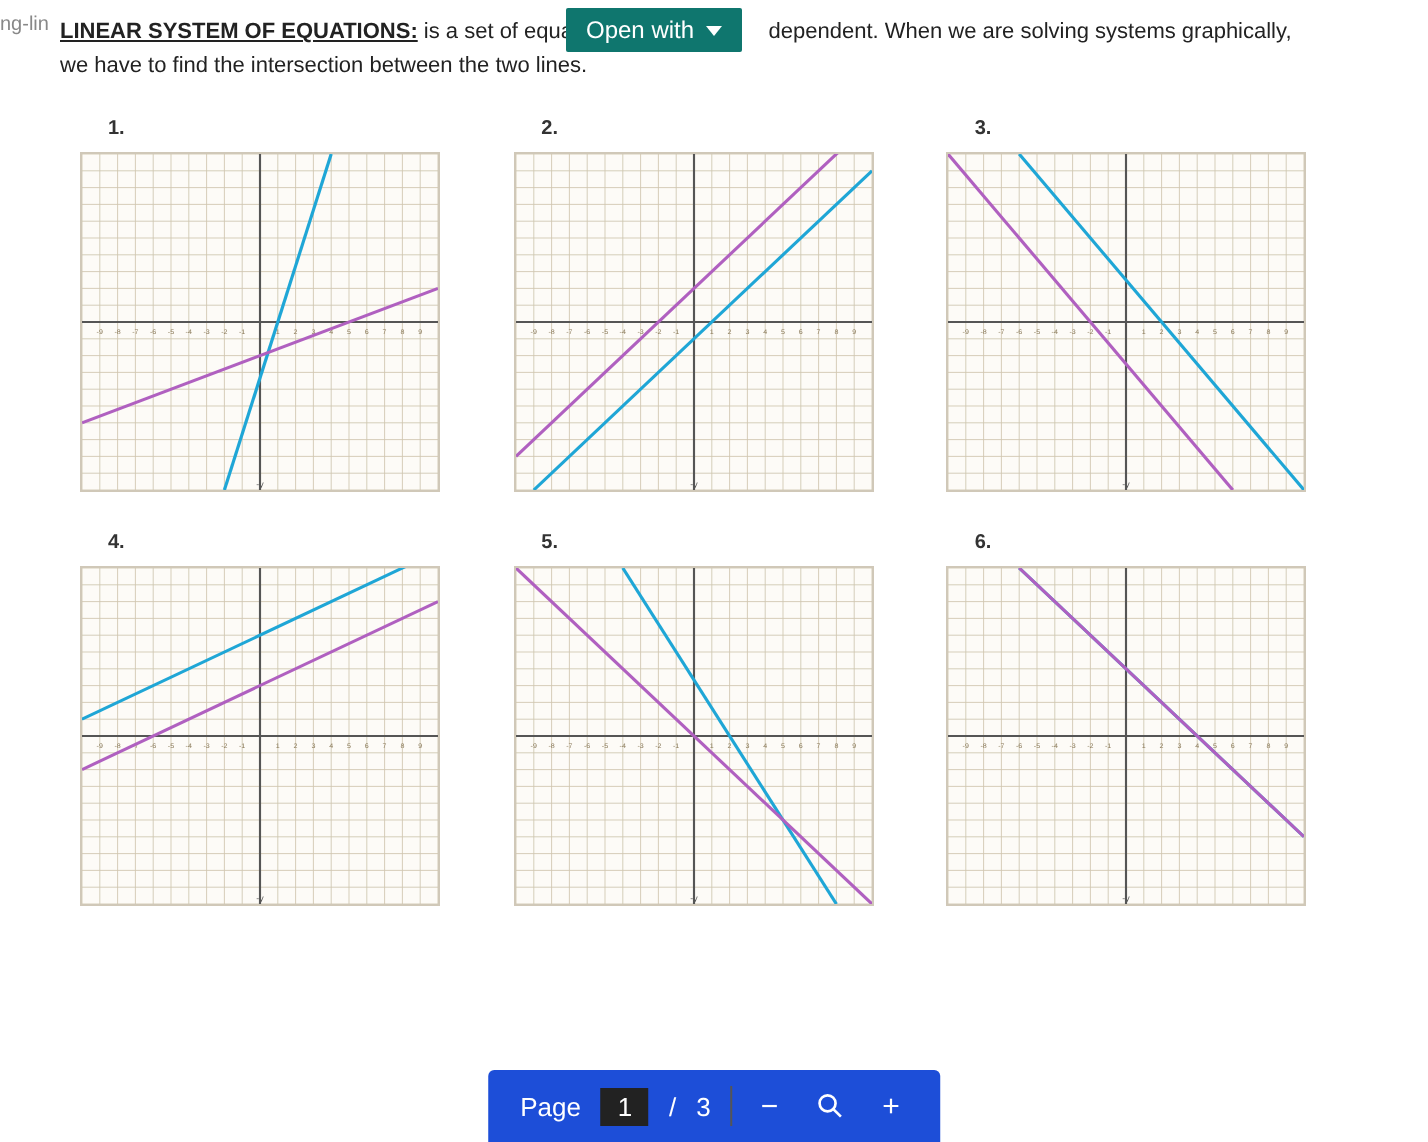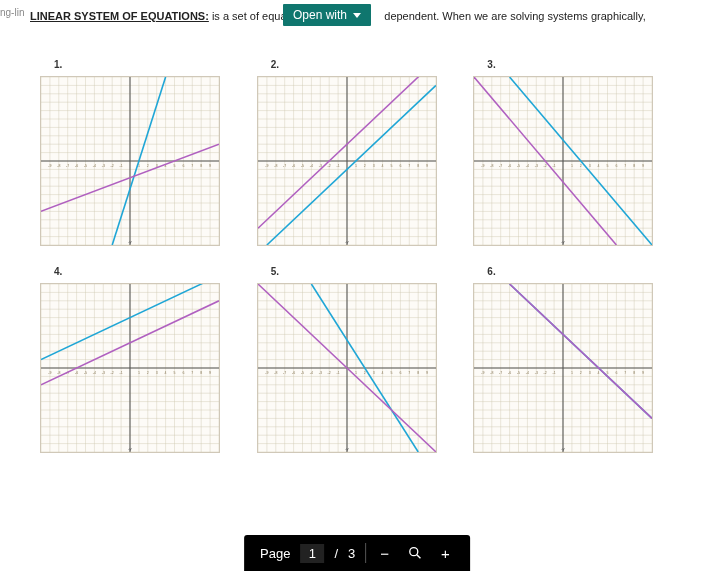--- a/index.html
+++ b/index.html
@@ -79,21 +79,21 @@
     border: 1px solid #d0c8b8;
   }
   .graph-box svg {
     width: 100%; height: 100%;
     display: block;
   }
   .toolbar {
     position: absolute;
     left: 50%; bottom: 0;
     transform: translateX(-50%);
-    background: #000000;
+    background: #1d4ed8;
     color: #fff;
     display: flex;
     align-items: center;
     gap: 10px;
     padding: 8px 16px;
     font-size: 13px;
     border-radius: 3px 3px 0 0;
   }
   .toolbar .sep {
     width: 1px; height: 20px;
@@ -121,21 +121,21 @@
 </head>
 <body>
 
 <div class="page">
 
   <span class="ing-link">ng-lin</span>
 
   <div class="top-text">
     <span class="heading">LINEAR SYSTEM OF EQUATIONS:</span><span> is a set of equatio</span>
     <span style="display:inline-block;width:80px;"></span><span> dependent. When we are solving systems graphically,</span><br>
-    <br>
+    <span>we have to find the intersection between the two lines.</span><br>
   </div>
 
   <div class="open-with">
     <span>Open with</span>
     <span class="caret"></span>
   </div>
 
   <div class="graphs-grid">
 
   <div class="graph-cell">

